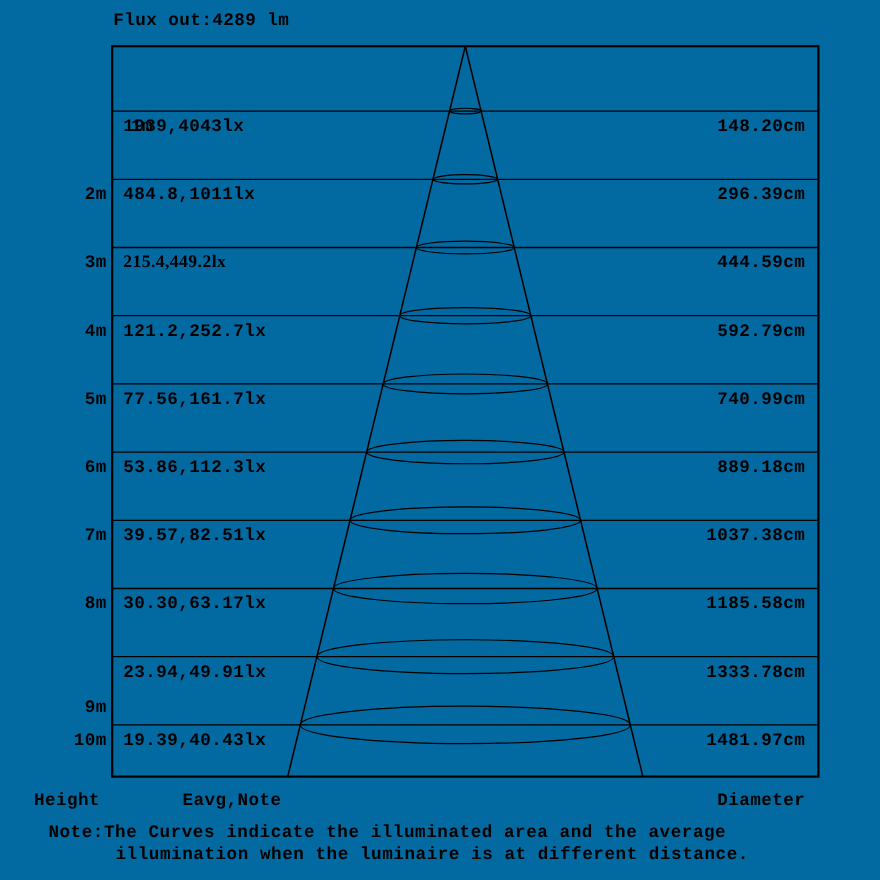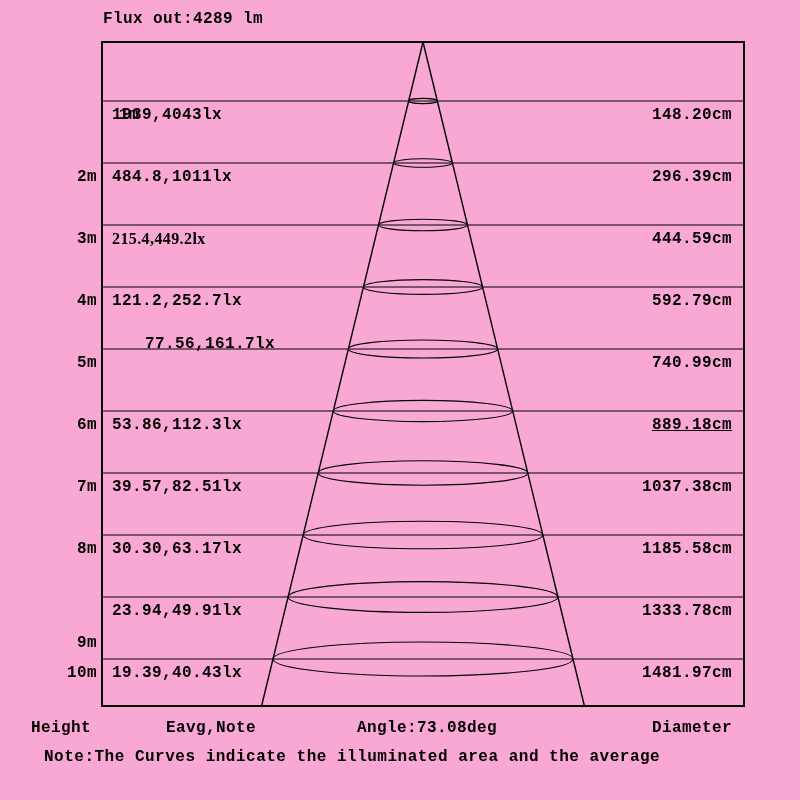--- a/index.html
+++ b/index.html
@@ -1,17 +1,17 @@
 <!DOCTYPE html>
 <html><head>
 <meta charset="utf-8">
 <style>
   html,body{margin:0;padding:0;background:#ffffff;}
   .canvas{
-    position:relative;width:800px;height:800px;background:#f9a8d4;
+    position:relative;width:800px;height:800px;background:#0369a1;
     font-family:"Liberation Mono","DejaVu Sans Mono",monospace;
     font-weight:bold;color:#000000;overflow:hidden;
   }
   .txt{
     position:absolute;font-size:16px;letter-spacing:0.4px;
     line-height:20px;white-space:pre;
   }
   .note{font-size:16px;letter-spacing:0.5px;}
   svg{position:absolute;left:0;top:0;}
 </style>
@@ -55,39 +55,39 @@
       <div class="txt" style="right: 703px; top: 167px;">2m</div>
       <div class="txt" style="left: 112px; top: 167px;">484.8,1011lx</div>
       <div class="txt" style="right: 68px; top: 167px;">296.39cm</div>
       <div class="txt" style="right: 703px; top: 229px;">3m</div>
       <div class="txt" style="left: 112px; top: 229px; font-family: Liberation Serif, serif;">215.4,449.2lx</div>
       <div class="txt" style="right: 68px; top: 229px;">444.59cm</div>
       <div class="txt" style="right: 703px; top: 291px;">4m</div>
       <div class="txt" style="left: 112px; top: 291px;">121.2,252.7lx</div>
       <div class="txt" style="right: 68px; top: 291px;">592.79cm</div>
       <div class="txt" style="right: 703px; top: 353px;">5m</div>
-      <div class="txt" style="left: 112px; top: 334px; margin-left: 33px;">77.56,161.7lx</div>
+      <div class="txt" style="left: 112px; top: 353px;">77.56,161.7lx</div>
       <div class="txt" style="right: 68px; top: 353px;">740.99cm</div>
       <div class="txt" style="right: 703px; top: 415px;">6m</div>
       <div class="txt" style="left: 112px; top: 415px;">53.86,112.3lx</div>
-      <div class="txt" style="right: 68px; top: 415px; text-decoration: underline;">889.18cm</div>
+      <div class="txt" style="right: 68px; top: 415px;">889.18cm</div>
       <div class="txt" style="right: 703px; top: 477px;">7m</div>
       <div class="txt" style="left: 112px; top: 477px;">39.57,82.51lx</div>
       <div class="txt" style="right: 68px; top: 477px;">1037.38cm</div>
       <div class="txt" style="right: 703px; top: 539px;">8m</div>
       <div class="txt" style="left: 112px; top: 539px;">30.30,63.17lx</div>
       <div class="txt" style="right: 68px; top: 539px;">1185.58cm</div>
       <div class="txt" style="right: 703px; top: 601px; margin-top: 32px;">9m</div>
       <div class="txt" style="left: 112px; top: 601px;">23.94,49.91lx</div>
       <div class="txt" style="right: 68px; top: 601px;">1333.78cm</div>
       <div class="txt" style="right: 703px; top: 663px;">10m</div>
       <div class="txt" style="left: 112px; top: 663px;">19.39,40.43lx</div>
       <div class="txt" style="right: 68px; top: 663px;">1481.97cm</div>
     </div>
 
   <div class="txt" style="left:31px;top:718px">Height</div>
   <div class="txt" style="left:166px;top:718px">Eavg,Note</div>
-  <div class="txt" style="left:357px;top:718px">Angle:73.08deg</div>
   <div class="txt" style="right:68px;top:718px">Diameter</div>
 
   <div class="txt note" style="left:44px;top:747px">Note:The Curves indicate the illuminated area and the average</div>
+  <div class="txt note" style="left:105px;top:767px">illumination when the luminaire is at different distance.</div>
 
 </div>
 
 </body></html>

